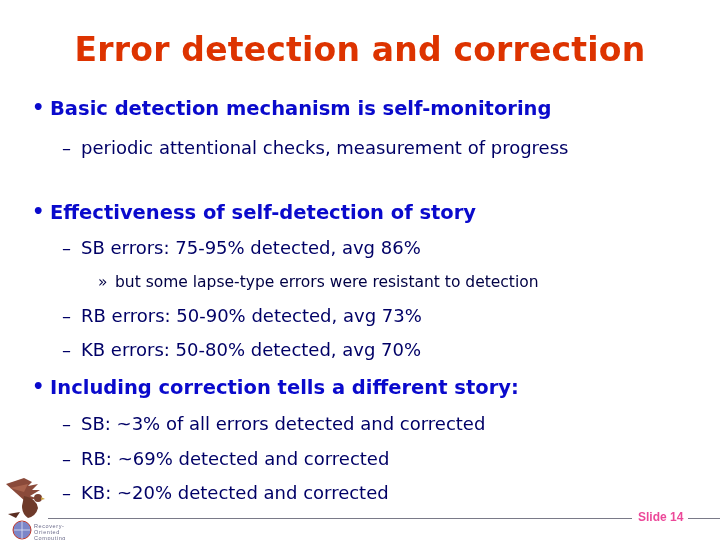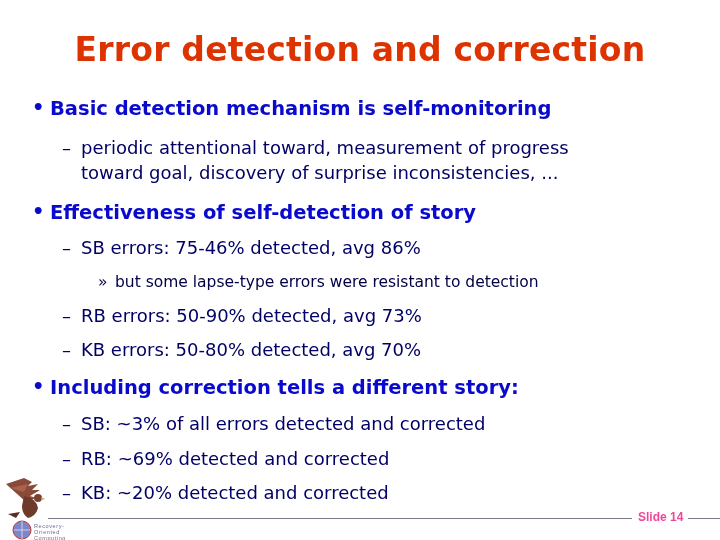--- a/index.html
+++ b/index.html
@@ -44,33 +44,30 @@
 <div class="slide">
 
   <div class="title">Error detection and correction</div>
 
   <div class="line l1" style="left:50px; top:93px;">
     <span class="marker">•</span>
     <span>Basic detection mechanism is self-monitoring</span>
   </div>
   <div class="line l2" style="left:81px; top:133px;">
     <span class="marker">–</span>
-    <span>periodic attentional toward, measurement of progress</span>
-  </div>
-  <div class="line l2" style="left:81px; top:158px;">
-    <span>toward goal, discovery of surprise inconsistencies, ...</span>
+    <span>periodic attentional checks, measurement of progress</span>
   </div>
 
   <div class="line l1" style="left:50px; top:197px;">
     <span class="marker">•</span>
     <span>Effectiveness of self-detection of story</span>
   </div>
   <div class="line l2" style="left:81px; top:233px;">
     <span class="marker">–</span>
-    <span>SB errors: 75-46% detected, avg 86%</span>
+    <span>SB errors: 75-95% detected, avg 86%</span>
   </div>
   <div class="line l3" style="left:115px; top:269px;">
     <span class="marker">»</span>
     <span>but some lapse-type errors were resistant to detection</span>
   </div>
   <div class="line l2" style="left:81px; top:301px;">
     <span class="marker">–</span>
     <span>RB errors: 50-90% detected, avg 73%</span>
   </div>
   <div class="line l2" style="left:81px; top:335px;">

